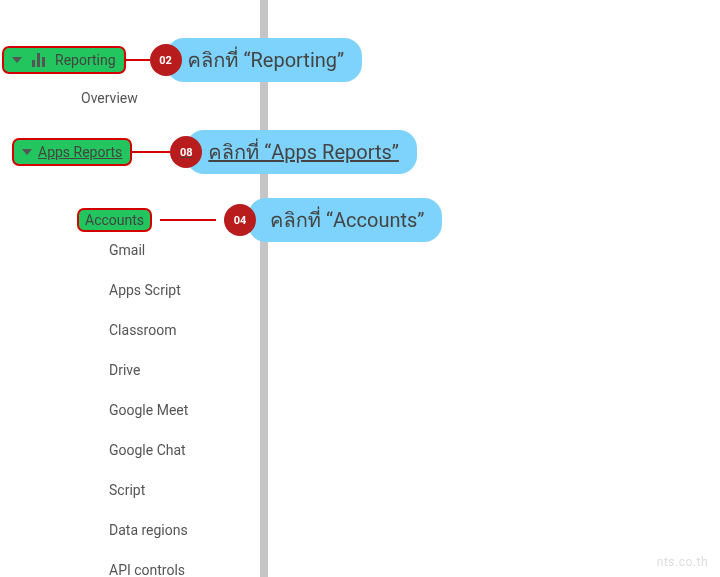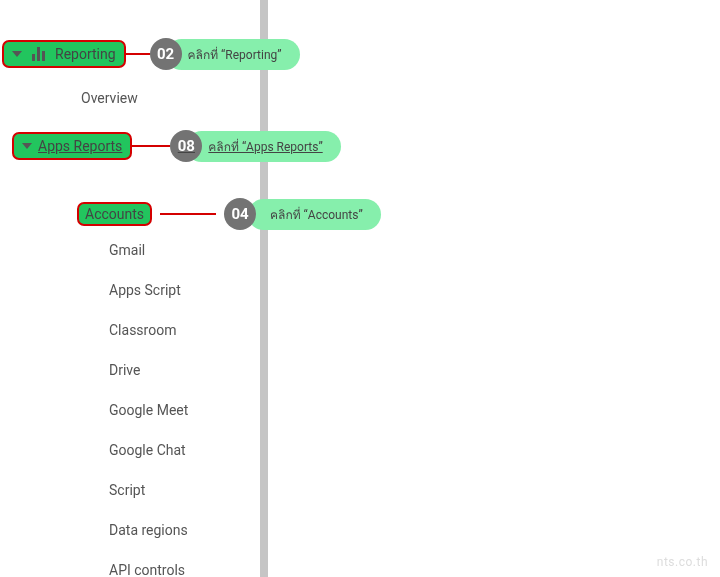--- a/index.html
+++ b/index.html
@@ -39,36 +39,36 @@
       height: 2px;
       background: #d40000;
       flex: 0 0 auto;
     }
 
     
     .badge {
       width: 32px;
       height: 32px;
       border-radius: 50%;
-      background: #737373;
+      background: #b91c1c;
       color: #fff;
       font-weight: 700;
-      font-size: 15px;
+      font-size: 11px;
       display: flex;
       align-items: center;
       justify-content: center;
       z-index: 2;
       flex: 0 0 auto;
     }
 
     
     .pill {
-      background: #86efac;
+      background: #7dd3fc;
       color: #444;
-      font-size: 12px;
+      font-size: 20px;
       padding: 6px 18px 6px 22px;
       border-radius: 18px;
       margin-left: -16px;
       display: flex;
       align-items: center;
       white-space: nowrap;
     }
 
     .row {
       position: absolute;

